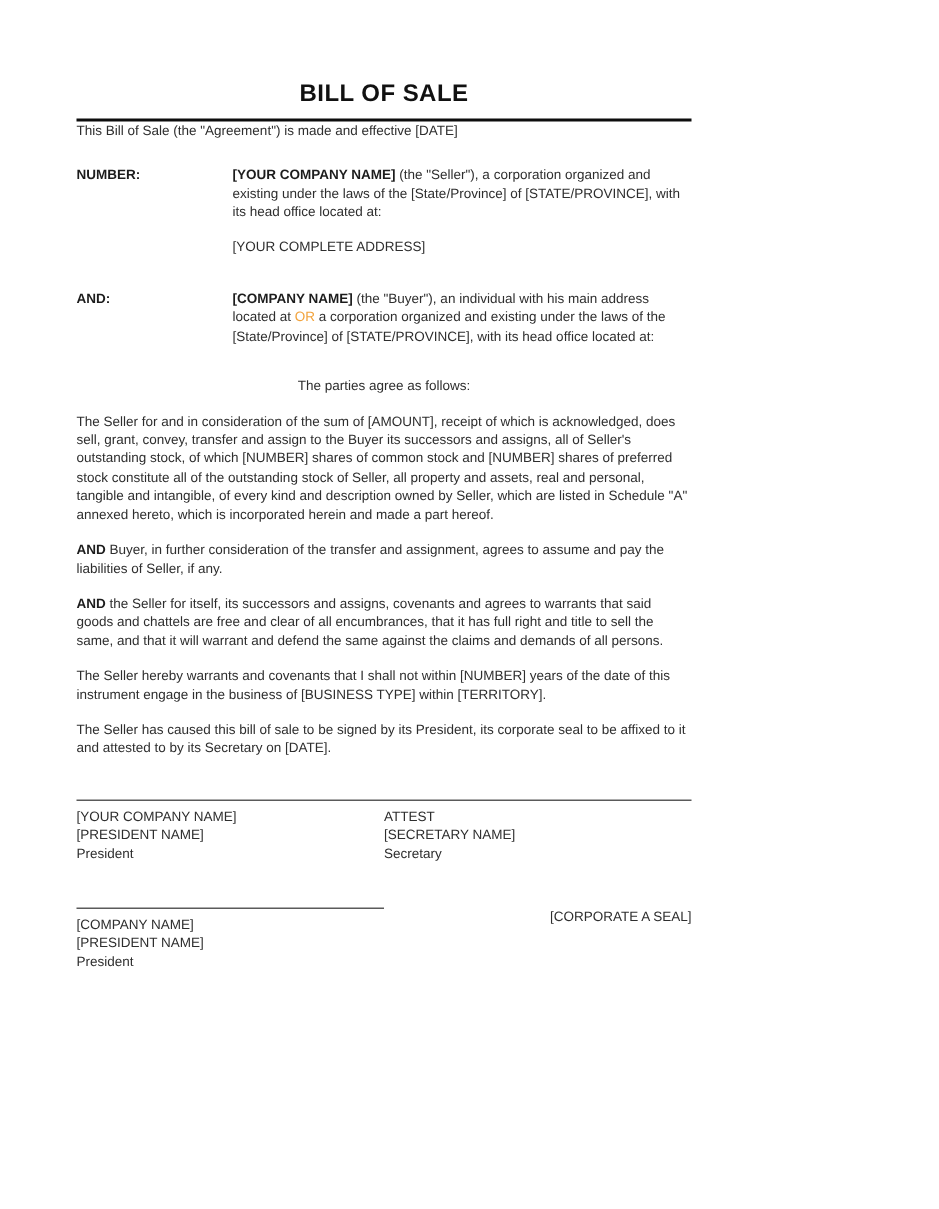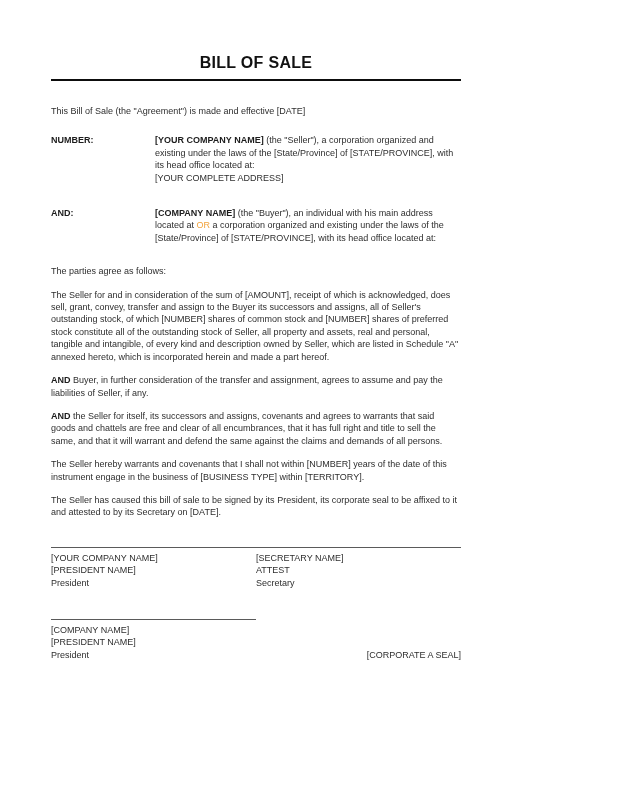--- a/index.html
+++ b/index.html
@@ -28,52 +28,51 @@
     text-align: center;
     letter-spacing: 0.3px;
     color: #111111;
   }
   .title-rule {
     height: 0;
     border-top: 2px solid #0d0d0d;
     margin-top: 8px;
   }
   p { margin: 0; }
-  .intro { margin-top: 24px; }
+  .intro { }
   .party-row { display: flex; margin-top: 17px; }
   .party-row.and-row { margin-top: 23px; }
   .party-label {
     flex: 0 0 104px;
     width: 104px;
     font-weight: bold;
     color: #1c1c1c;
   }
   .party-body { width: 372px; }
-  .party-address { }
-  .agree { margin-top: 21px; }
+  .party-address { margin-top: 10px; }
+  .agree { margin-top: 21px; text-align: center; }
   .para { margin-top: 11px; }
   .para.habendum { margin-top: 8px; }
   b { color: #1c1c1c; }
   .or-word { color: #F2A33C; }
   .sig-row {
     display: flex;
     justify-content: space-between;
   }
   .sig-row.first { margin-top: 28px; }
   .sig-row.second { margin-top: 30px; }
   .sig-col { width: 217px; }
   .sig-line {
     height: 0;
     border-top: 1px solid #5a5a5a;
     margin-bottom: 4px;
   }
   .sig-text { white-space: nowrap; }
   .seal-col {
     display: flex;
-    align-items: flex-end;
     justify-content: flex-end;
   }
 </style>
 </head>
 <body>
 
 <div class="page">
 
   <h1 class="doc-title">BILL OF SALE</h1>
   <div class="title-rule"></div>
@@ -110,22 +109,22 @@
 
   <div class="sig-row first">
     <div class="sig-col">
       <div class="sig-line"></div>
       <div class="sig-text">[YOUR COMPANY NAME]</div>
       <div class="sig-text">[PRESIDENT NAME]</div>
       <div class="sig-text">President</div>
     </div>
     <div class="sig-col">
       <div class="sig-line"></div>
+      <div class="sig-text">ATTEST</div>
       <div class="sig-text">[SECRETARY NAME]</div>
-      <div class="sig-text">ATTEST</div>
       <div class="sig-text">Secretary</div>
     </div>
   </div>
 
   <div class="sig-row second">
     <div class="sig-col">
       <div class="sig-line"></div>
       <div class="sig-text">[COMPANY NAME]</div>
       <div class="sig-text">[PRESIDENT NAME]</div>
       <div class="sig-text">President</div>

